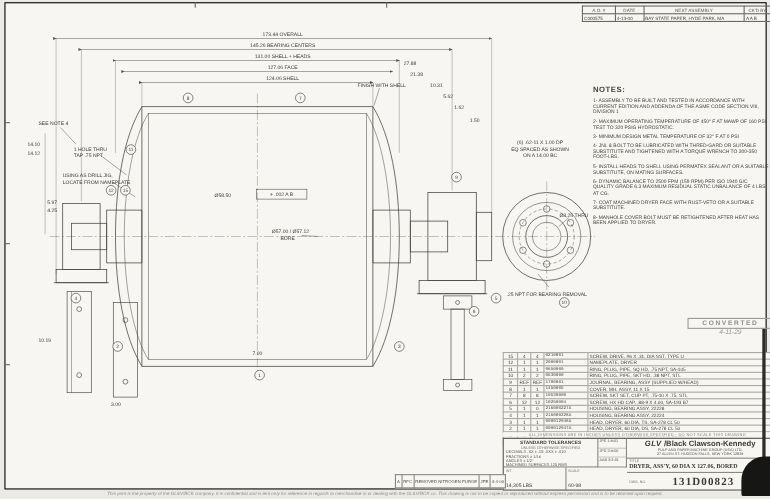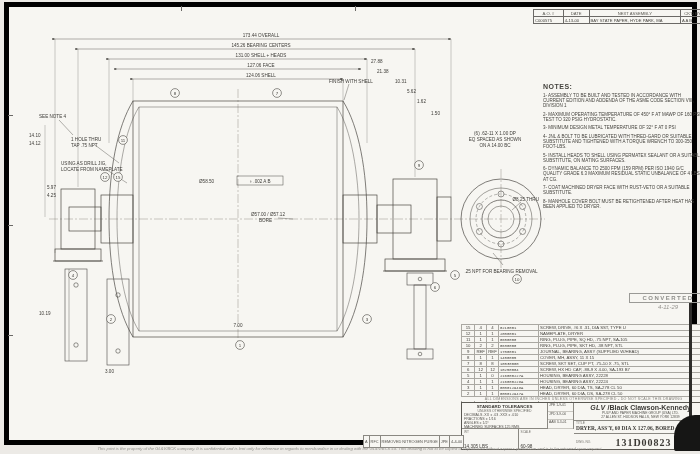--- a/index.html
+++ b/index.html
@@ -1,18 +1,18 @@
 <!DOCTYPE html>
 <html><head>
 <meta charset="utf-8">
 <style>
   * { margin:0; padding:0; box-sizing:border-box; }
   body { background:#e9e8e4; font-family:"Liberation Sans", sans-serif; width:700px; height:454px; overflow:hidden; }
   .page { position:relative; width:700px; height:454px; background:#eceae6; }
-  .sheet { position:absolute; left:4px; top:2px; right:3px; bottom:9px; background:#f7f6f2; border:5px solid #000000; }
+  .sheet { position:absolute; left:4px; top:2px; right:3px; bottom:9px; background:#f7f6f2; border:1px solid #000000; }
   .tick { position:absolute; background:#6b6966; }
 
   
   .revtop { position:absolute; left:524px; top:2px; width:172px; border-collapse:collapse; font-size:4.2px; color:#474540; }
   .revtop td { border:1px solid #6b6966; padding:0 1px; height:7px; white-space:nowrap; overflow:hidden; }
   .revtop tr.hd td { text-align:center; color:#5a5852; }
 
   
   .notes { position:absolute; left:534px; top:76px; width:160px; color:#45433e; }
   .notes-title { font-size:7px; letter-spacing:.5px; margin-bottom:3px; font-weight:bold; }

